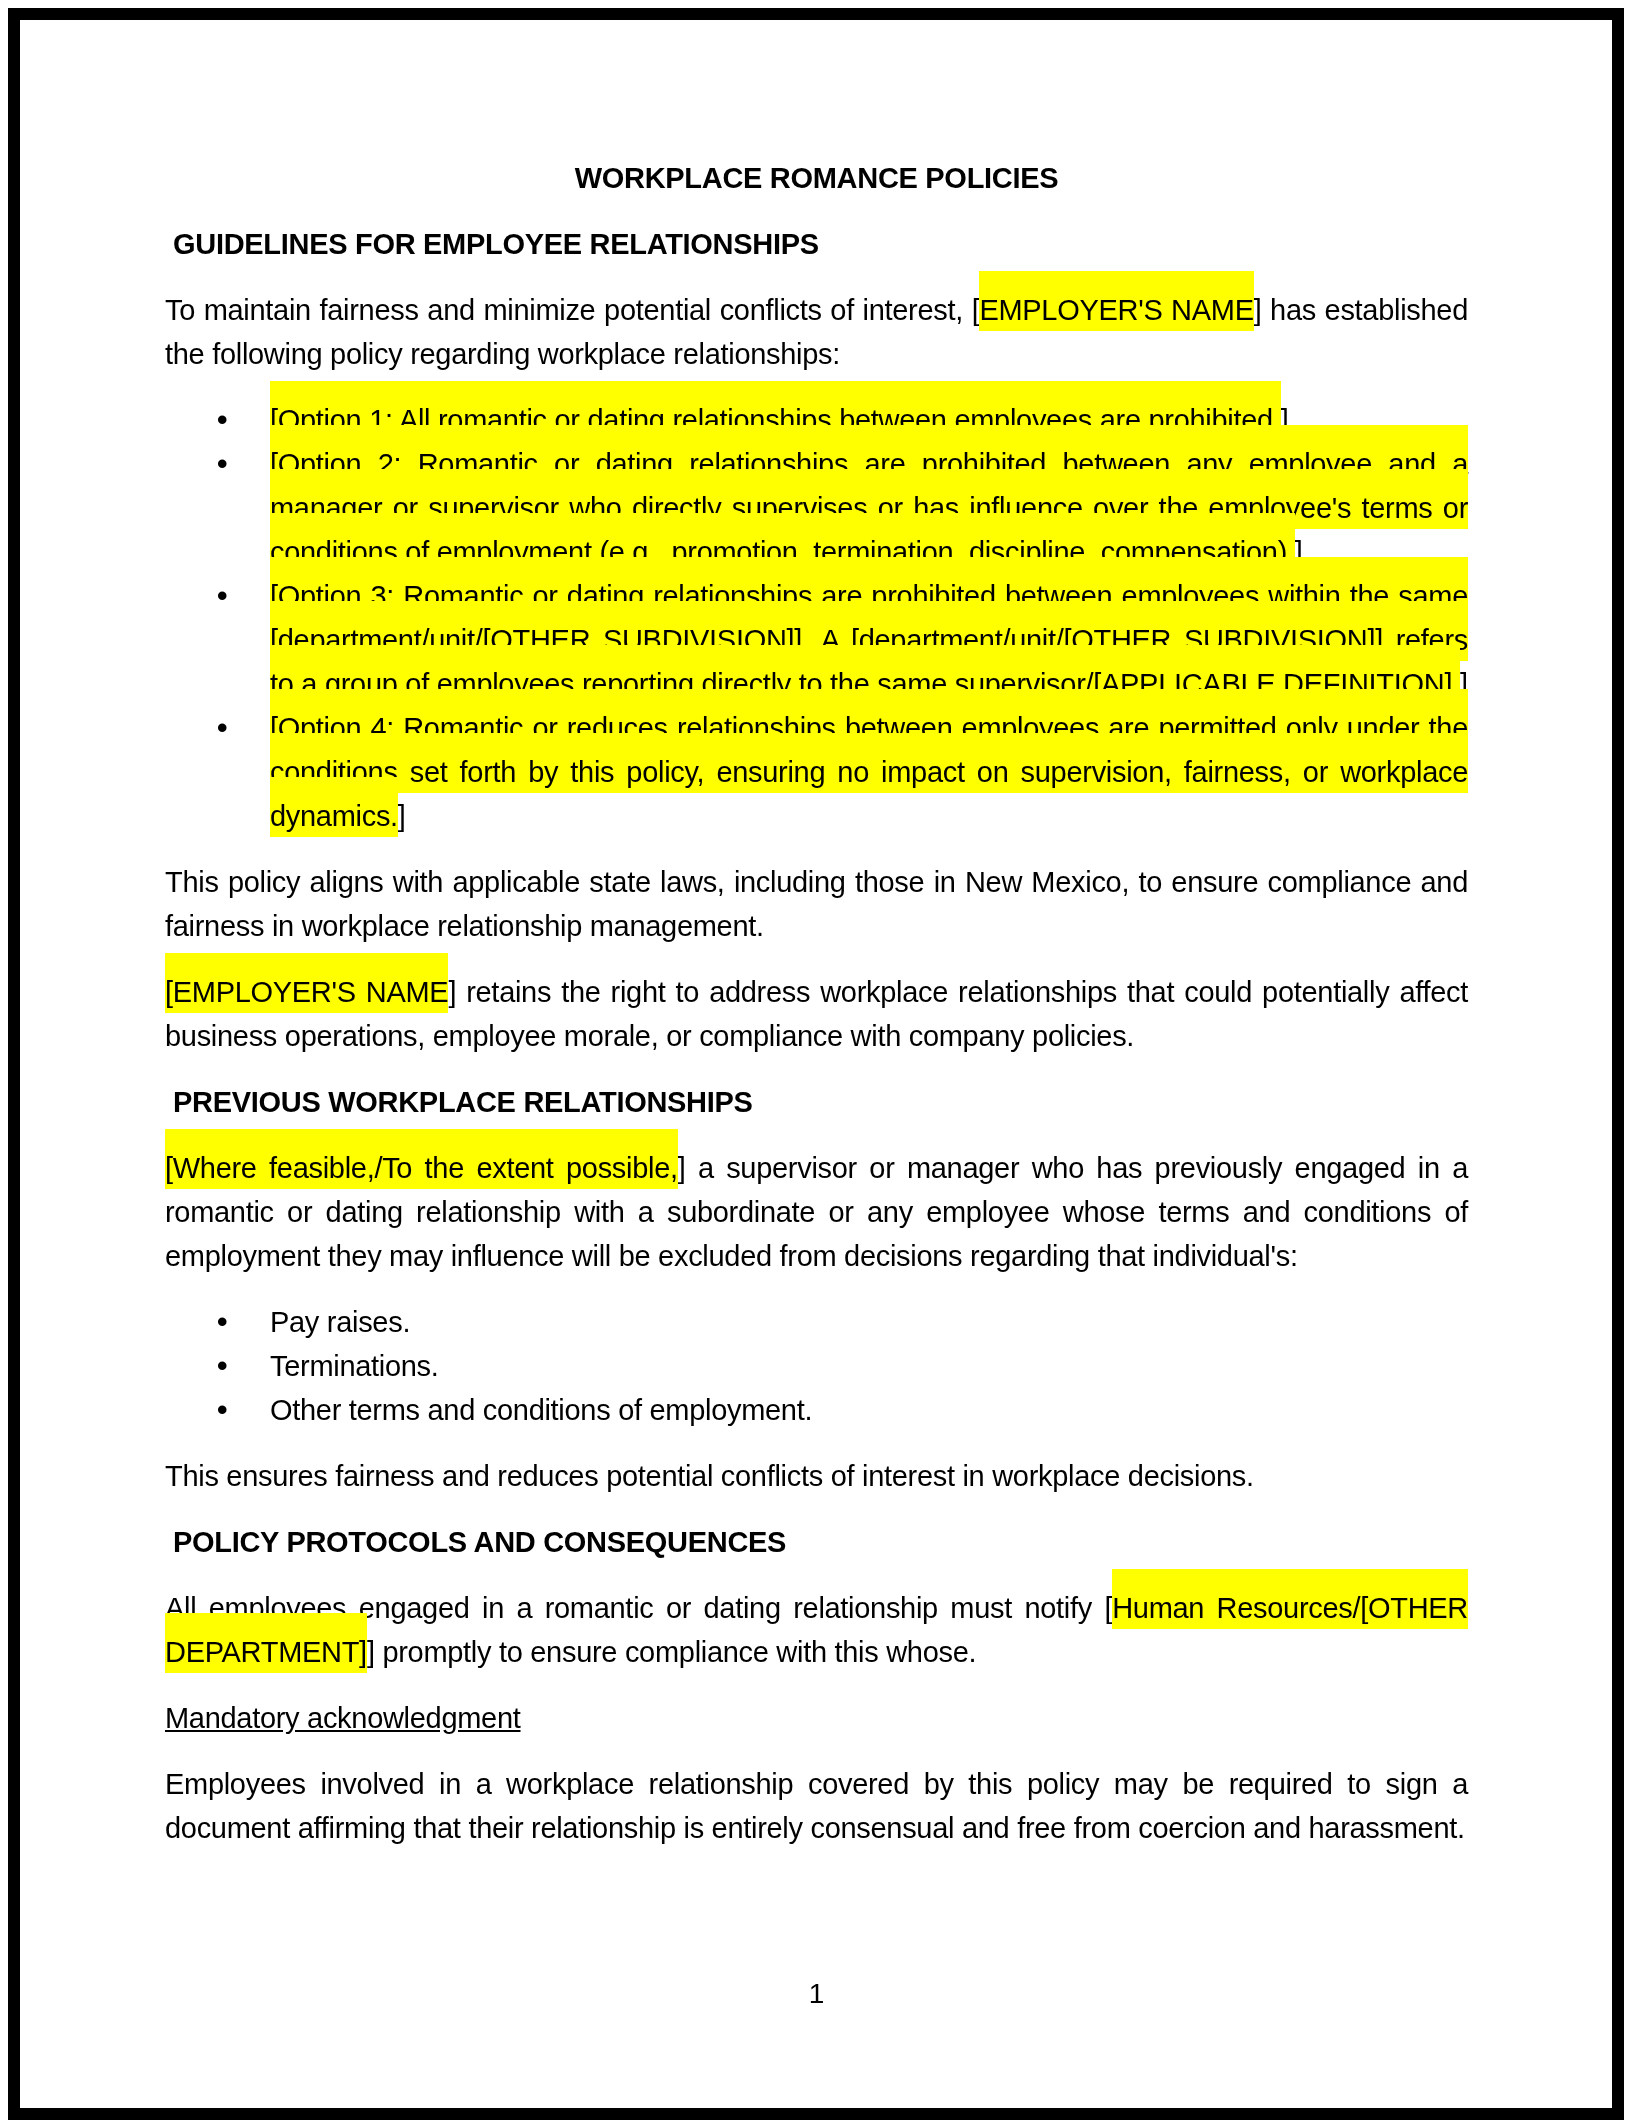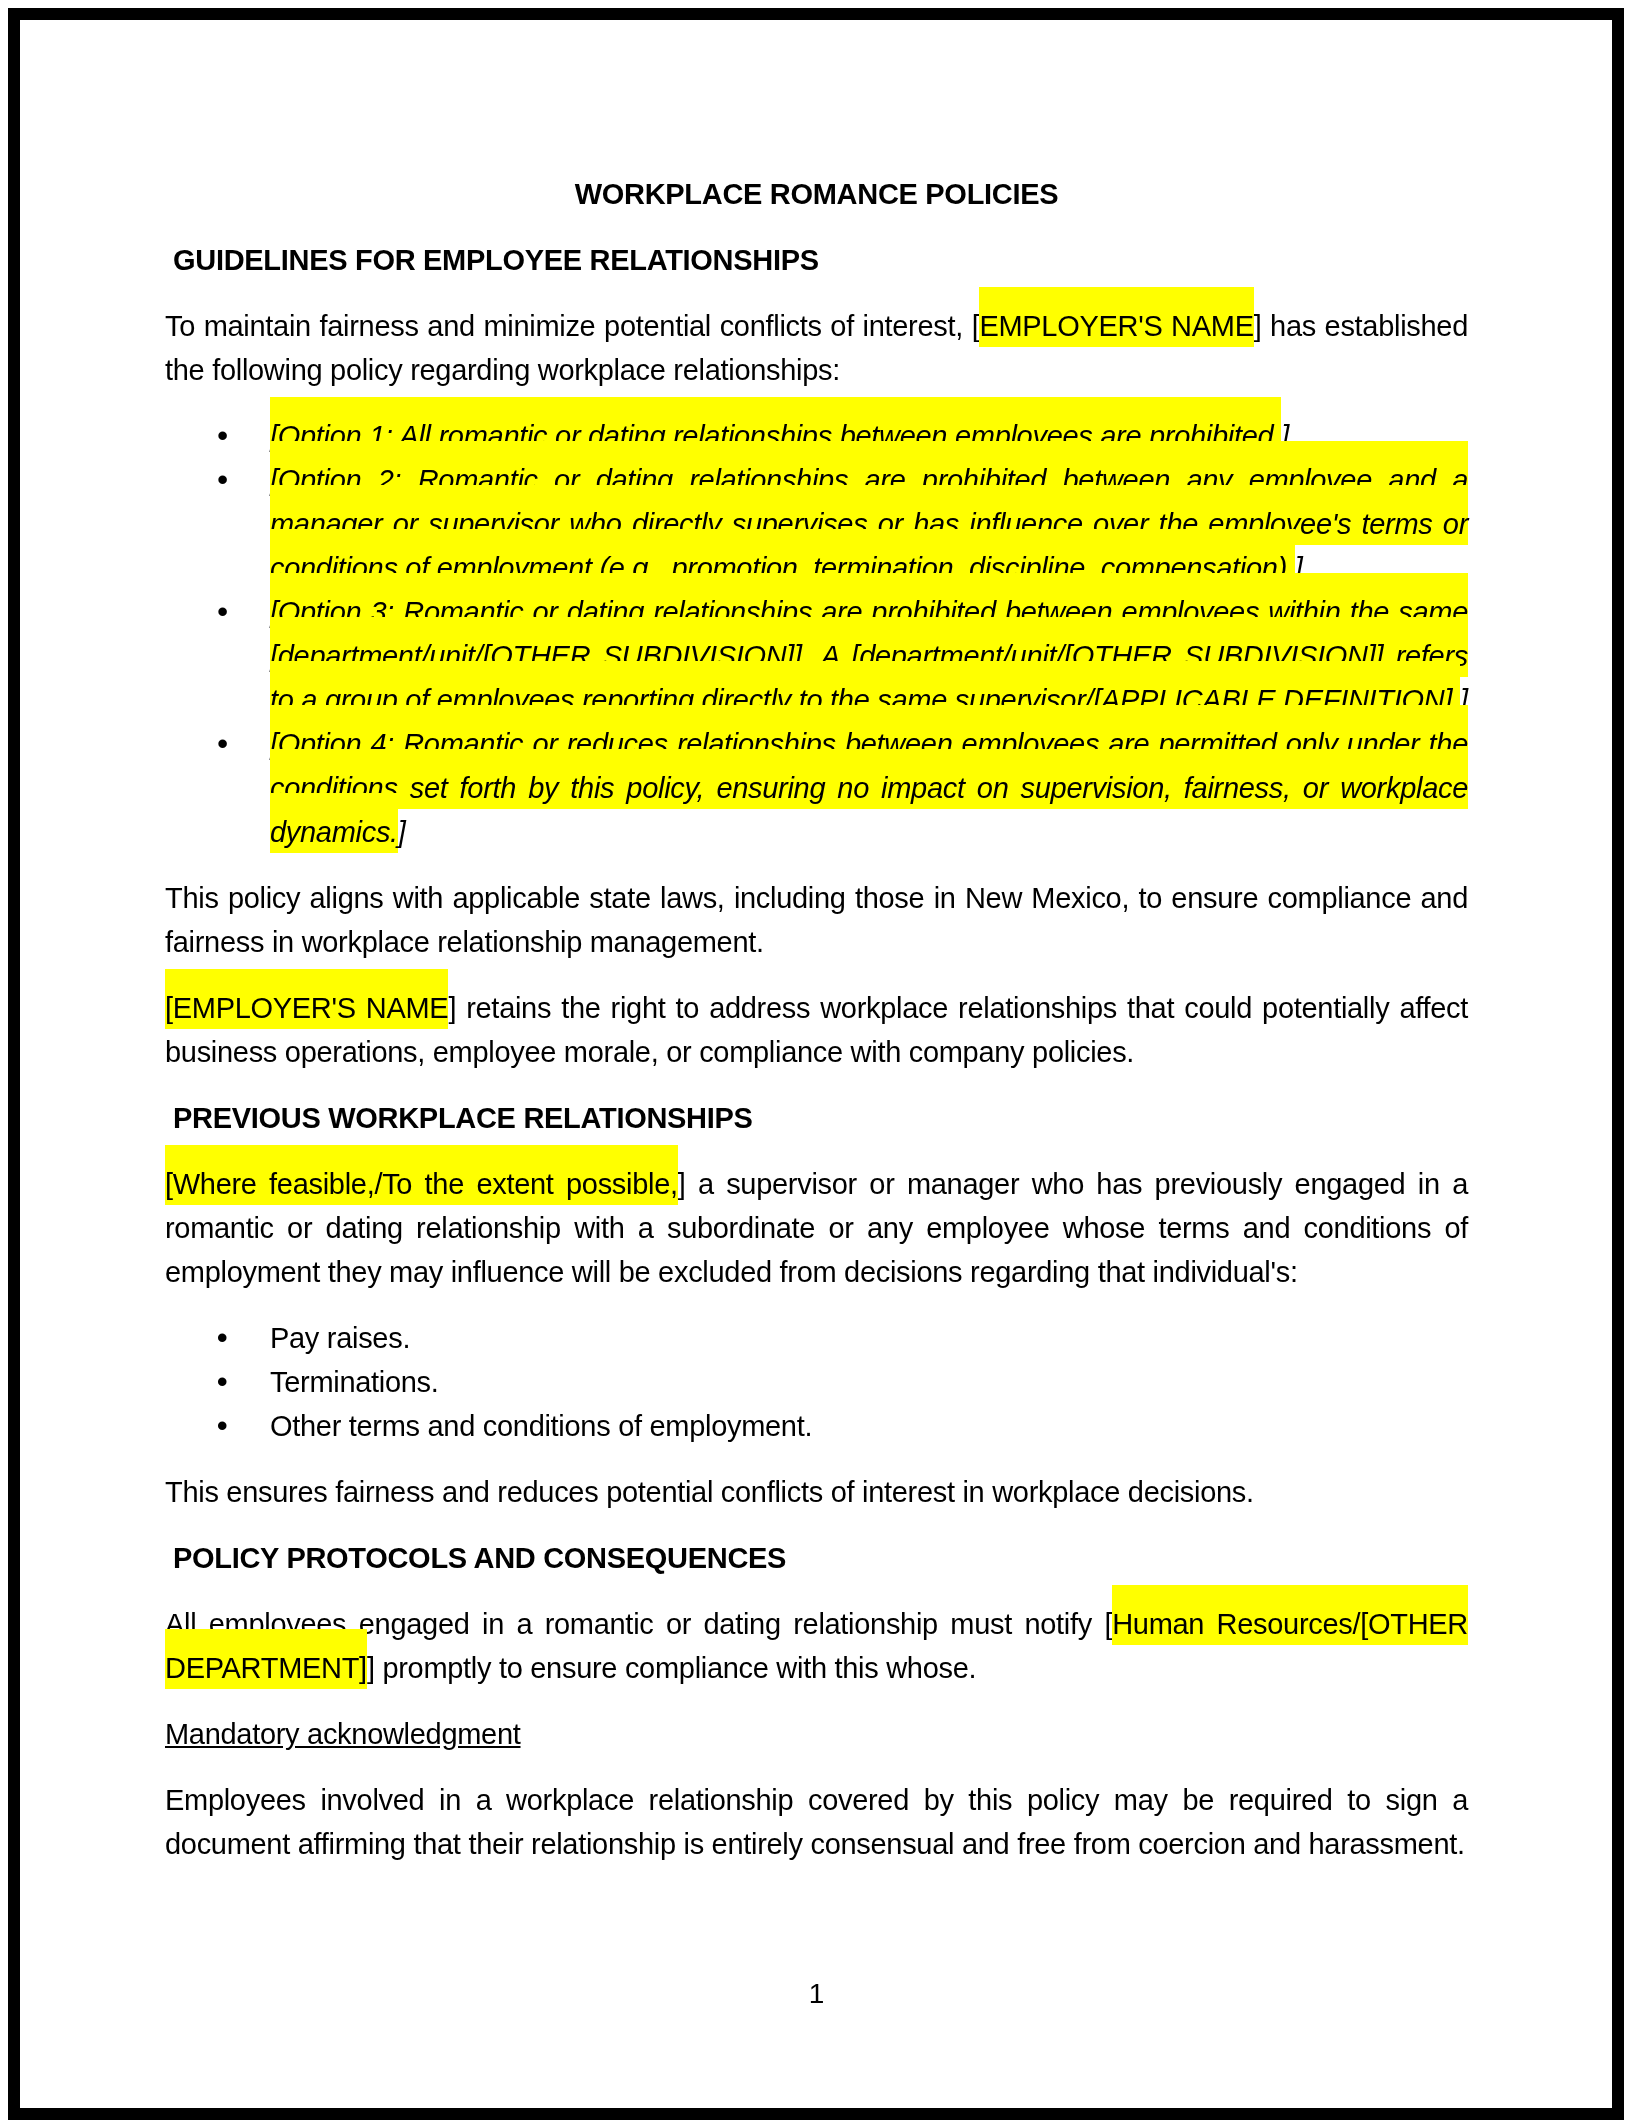--- a/index.html
+++ b/index.html
@@ -6,36 +6,36 @@
   body {
     width:1633px; height:2126px; position:relative; background:#ffffff;
     font-family:"Liberation Sans", sans-serif; color:#000;
     overflow:hidden;
   }
   .frame {
     position:absolute; top:8px; left:8px; right:9px; bottom:6px;
     border:12px solid #000; pointer-events:none;
   }
   .content {
-    position:absolute; left:165px; top:172px; width:1303px;
+    position:absolute; left:165px; top:156px; width:1303px;
     font-size:29px; line-height:44px; letter-spacing:-0.3px;
   }
   h1 {
     font-size:29px; line-height:44px; font-weight:bold;
     text-align:center; margin:0 0 22px 0;
   }
   h2 {
     font-size:29px; line-height:44px; font-weight:bold;
     margin:0 0 22px 8px;
   }
   p { margin:0 0 22px 0; }
   .just { text-align:justify; }
   ul { list-style:none; margin:0 0 22px 0; padding:0 0 0 105px; }
   li { position:relative; }
-  li.just { text-align:justify;font-style:italic; }
+  li.just { text-align:justify; }
   li::before {
     content:"\2022"; position:absolute; left:-53px; top:0;
     font-size:30px; font-weight:bold;
   }
   mark {
     background:var(--hl, #ffff00); color:inherit;
     padding-top:23px; padding-bottom:5px;
   }
   .underline { text-decoration:underline; }
   .footer {

